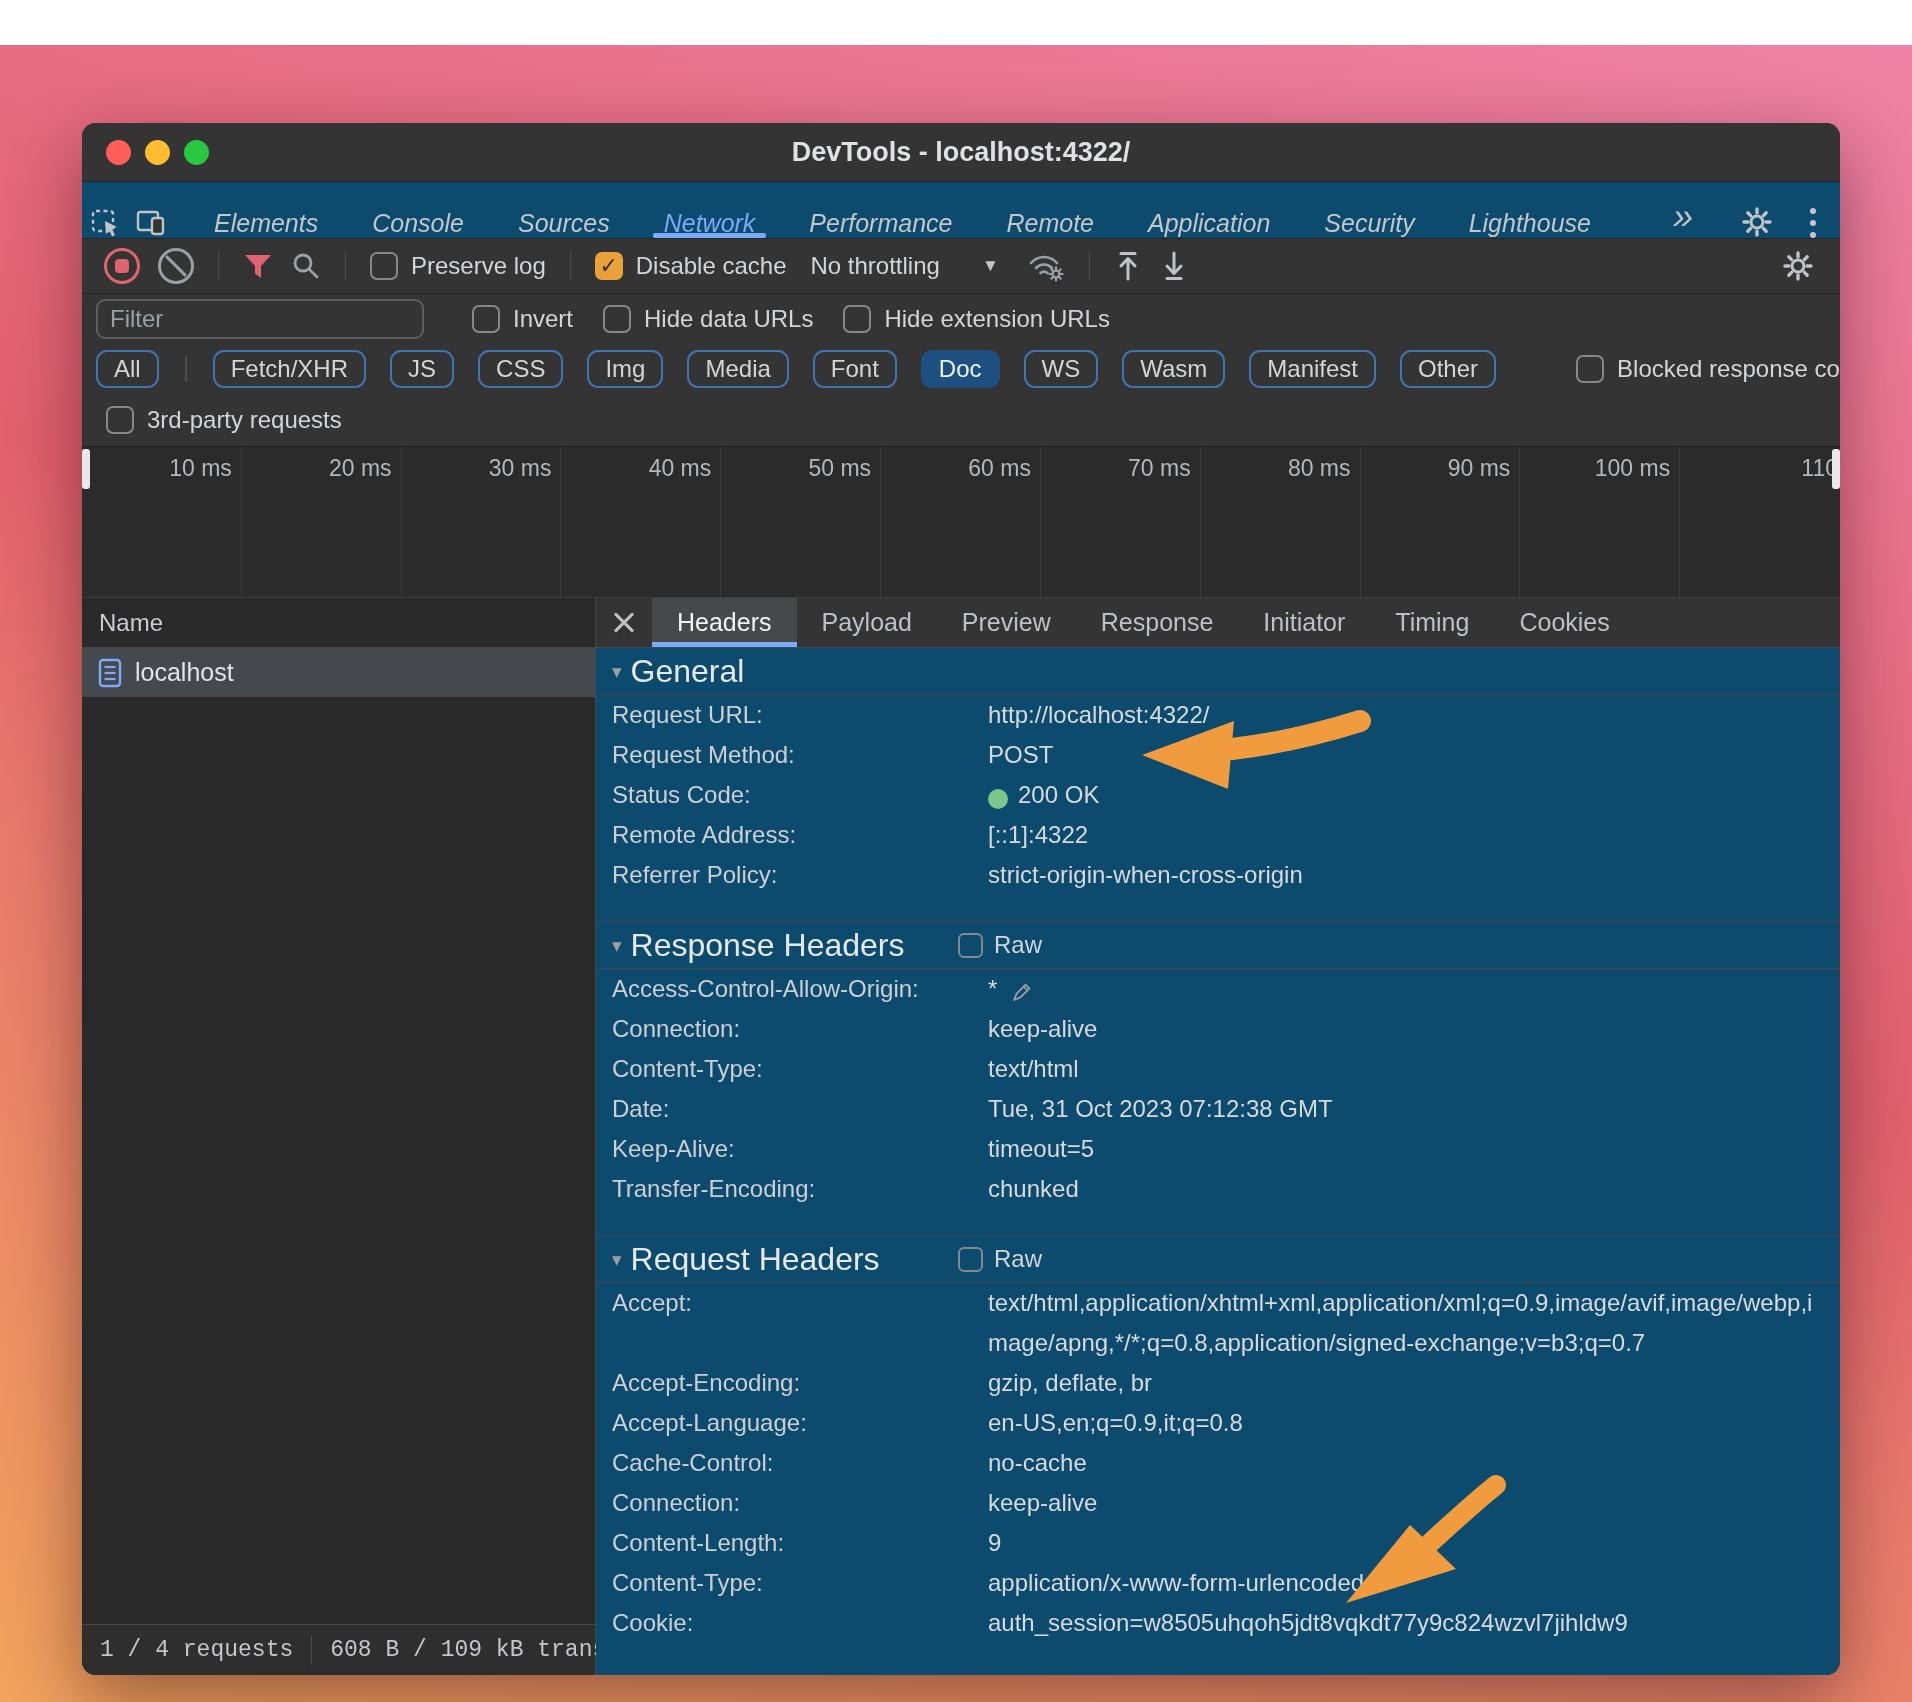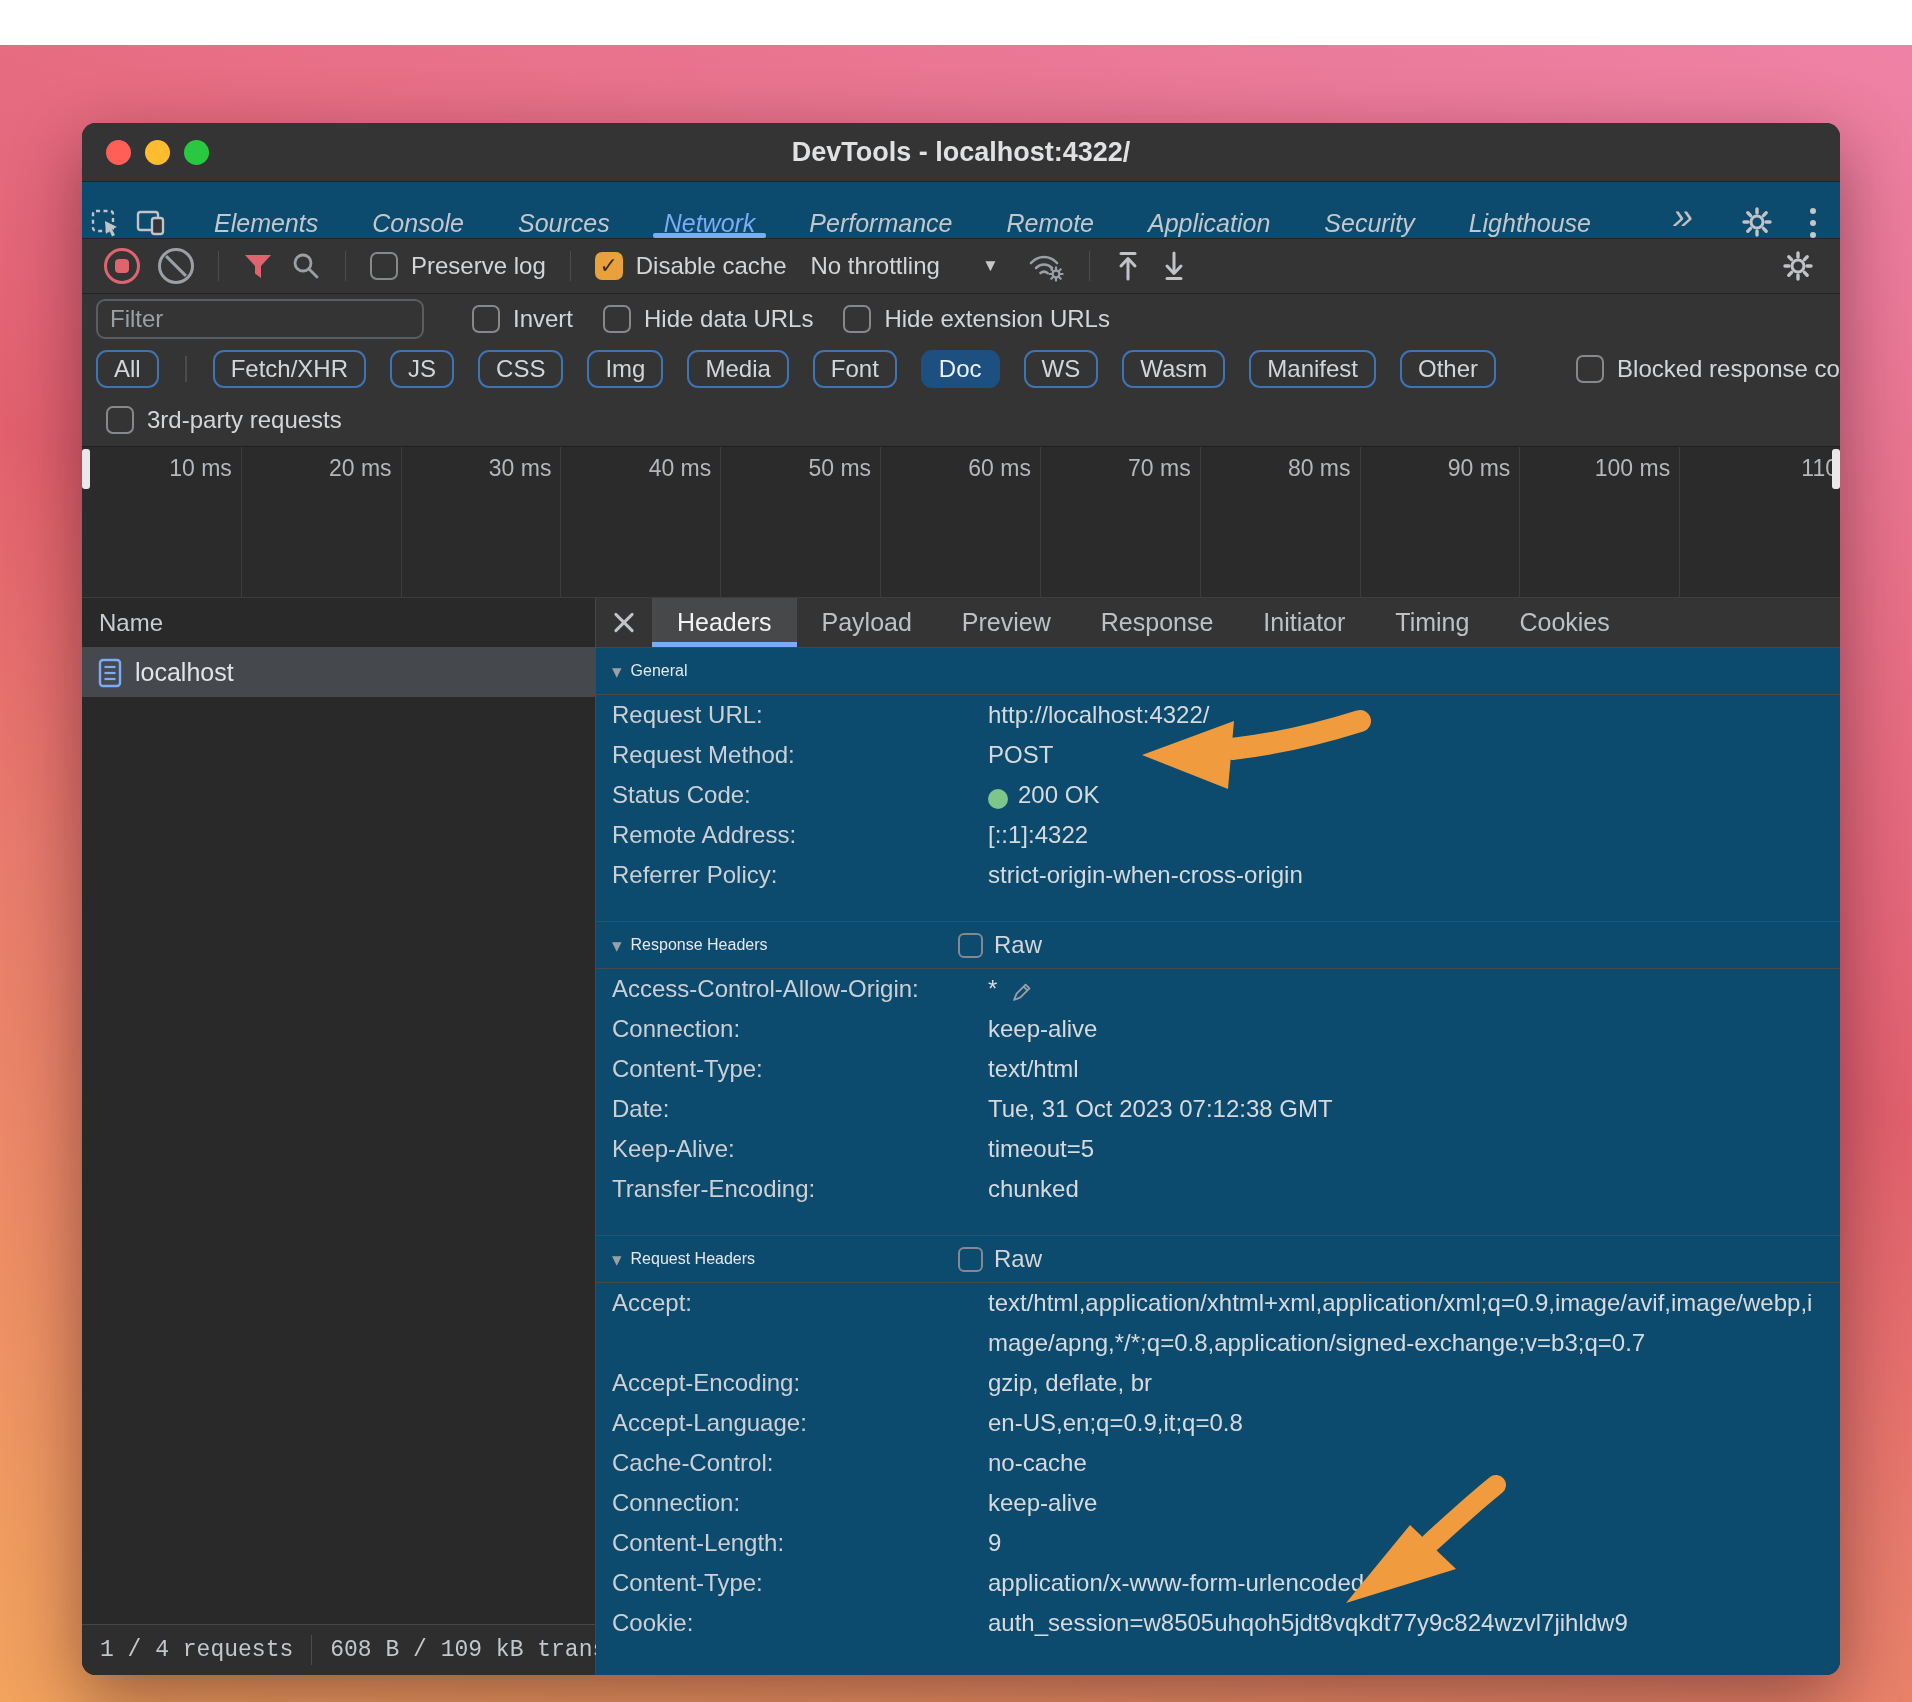--- a/index.html
+++ b/index.html
@@ -85,21 +85,21 @@
   .xclose i,.xclose b{position:absolute;width:26px;height:3px;background:#c0c3c7;border-radius:2px;}
   .xclose i{transform:rotate(45deg);} .xclose b{transform:rotate(-45deg);}
   .dtab{display:flex;align-items:center;padding:0 25px;font-size:25px;color:#bdc1c6;position:relative;}
   .dtab.active{background:#47484a;color:#f1f3f4;}
   .dtab.active::after{content:"";position:absolute;left:0;right:0;bottom:0;height:5px;background:#7baaf7;}
   .dcontent{flex:1;overflow:hidden;position:relative;}
   .sec{position:relative;}
   .sec + .sec{margin-top:26px;border-top:1px solid #48484a;}
   .sechdr{height:46px;border-bottom:1px solid #48484a;display:flex;align-items:center;padding-left:16px;position:relative;}
   .tri{font-size:19px;color:#9aa0a6;margin-right:9px;}
-  .sectitle{font-size:16px;color:#e6e8eb;}
+  .sectitle{font-size:32px;color:#e6e8eb;}
   .rawwrap{position:absolute;left:362px;display:flex;align-items:center;gap:11px;}
   .drow{display:flex;align-items:center;min-height:40px;font-size:24px;}
   .dname{width:376px;flex:none;padding-left:16px;color:#ccd0d4;white-space:nowrap;}
   .dval{flex:1;color:#d7dadd;padding-right:24px;min-width:0;display:flex;align-items:flex-end;gap:10px;}
   .drow.tall{align-items:flex-start;}
   .drow.tall .dname{line-height:40px;}
   .drow.tall .dval{display:block;line-height:40px;word-break:break-all;}
   .dot{width:20px;height:20px;border-radius:50%;background:#7cc58b;flex:none;}
   
   .arrow{position:absolute;z-index:5;pointer-events:none;}

